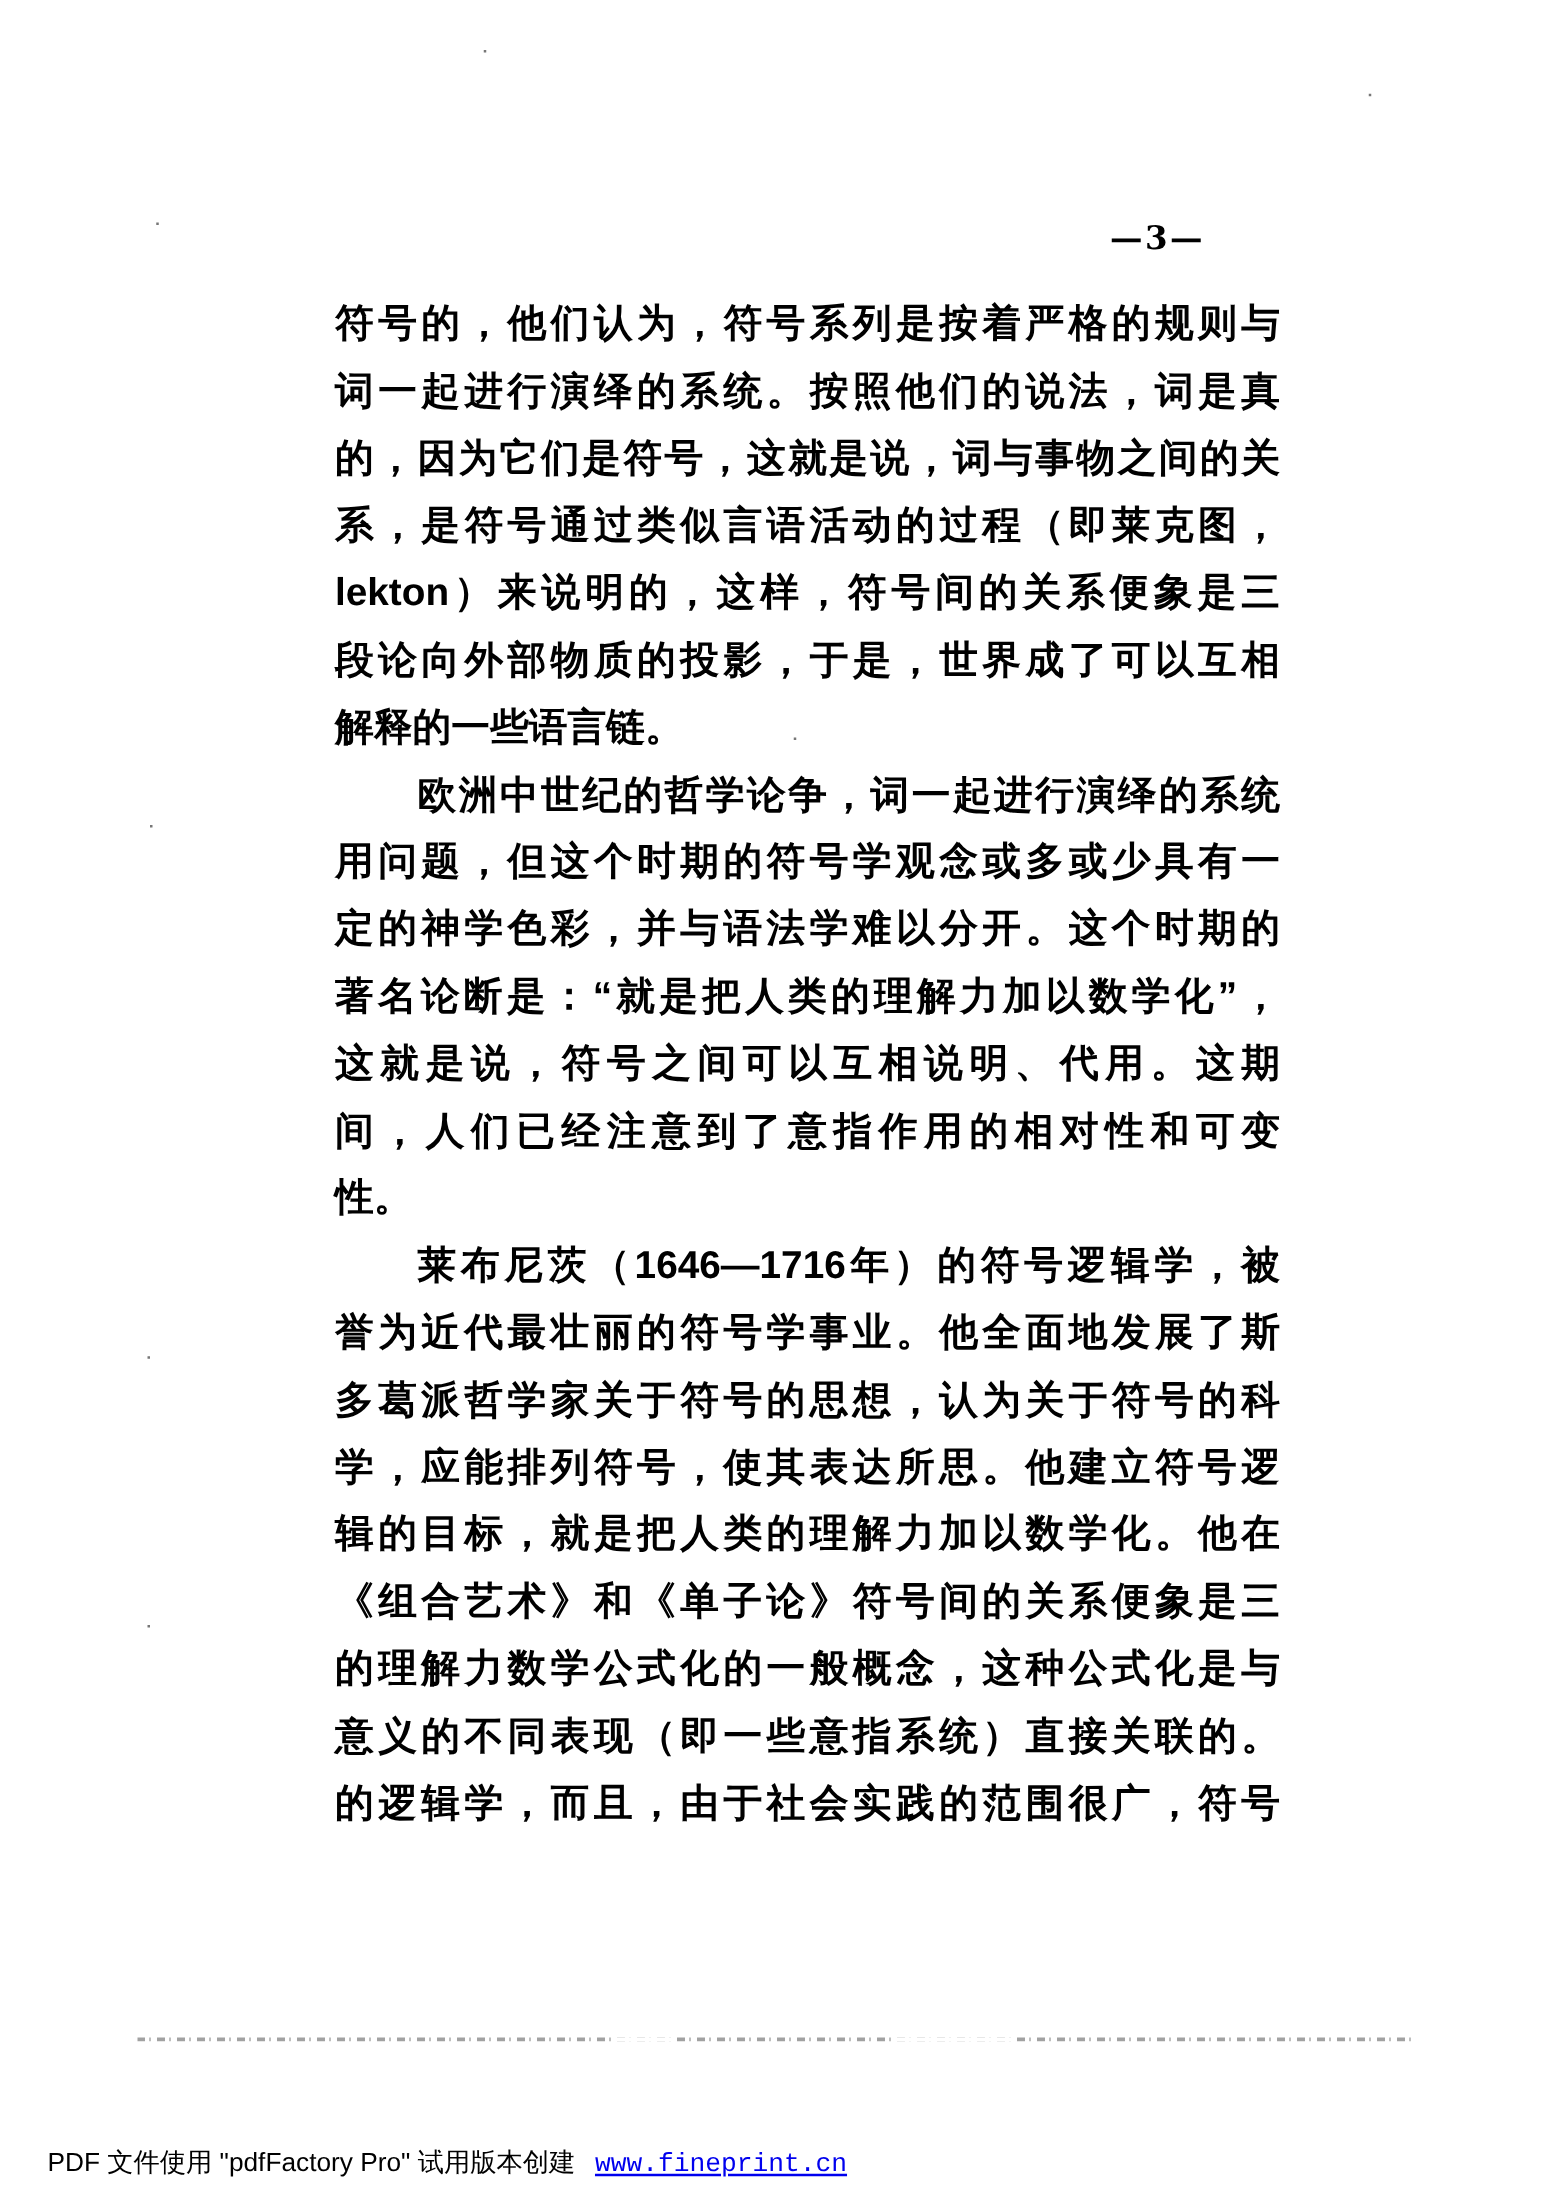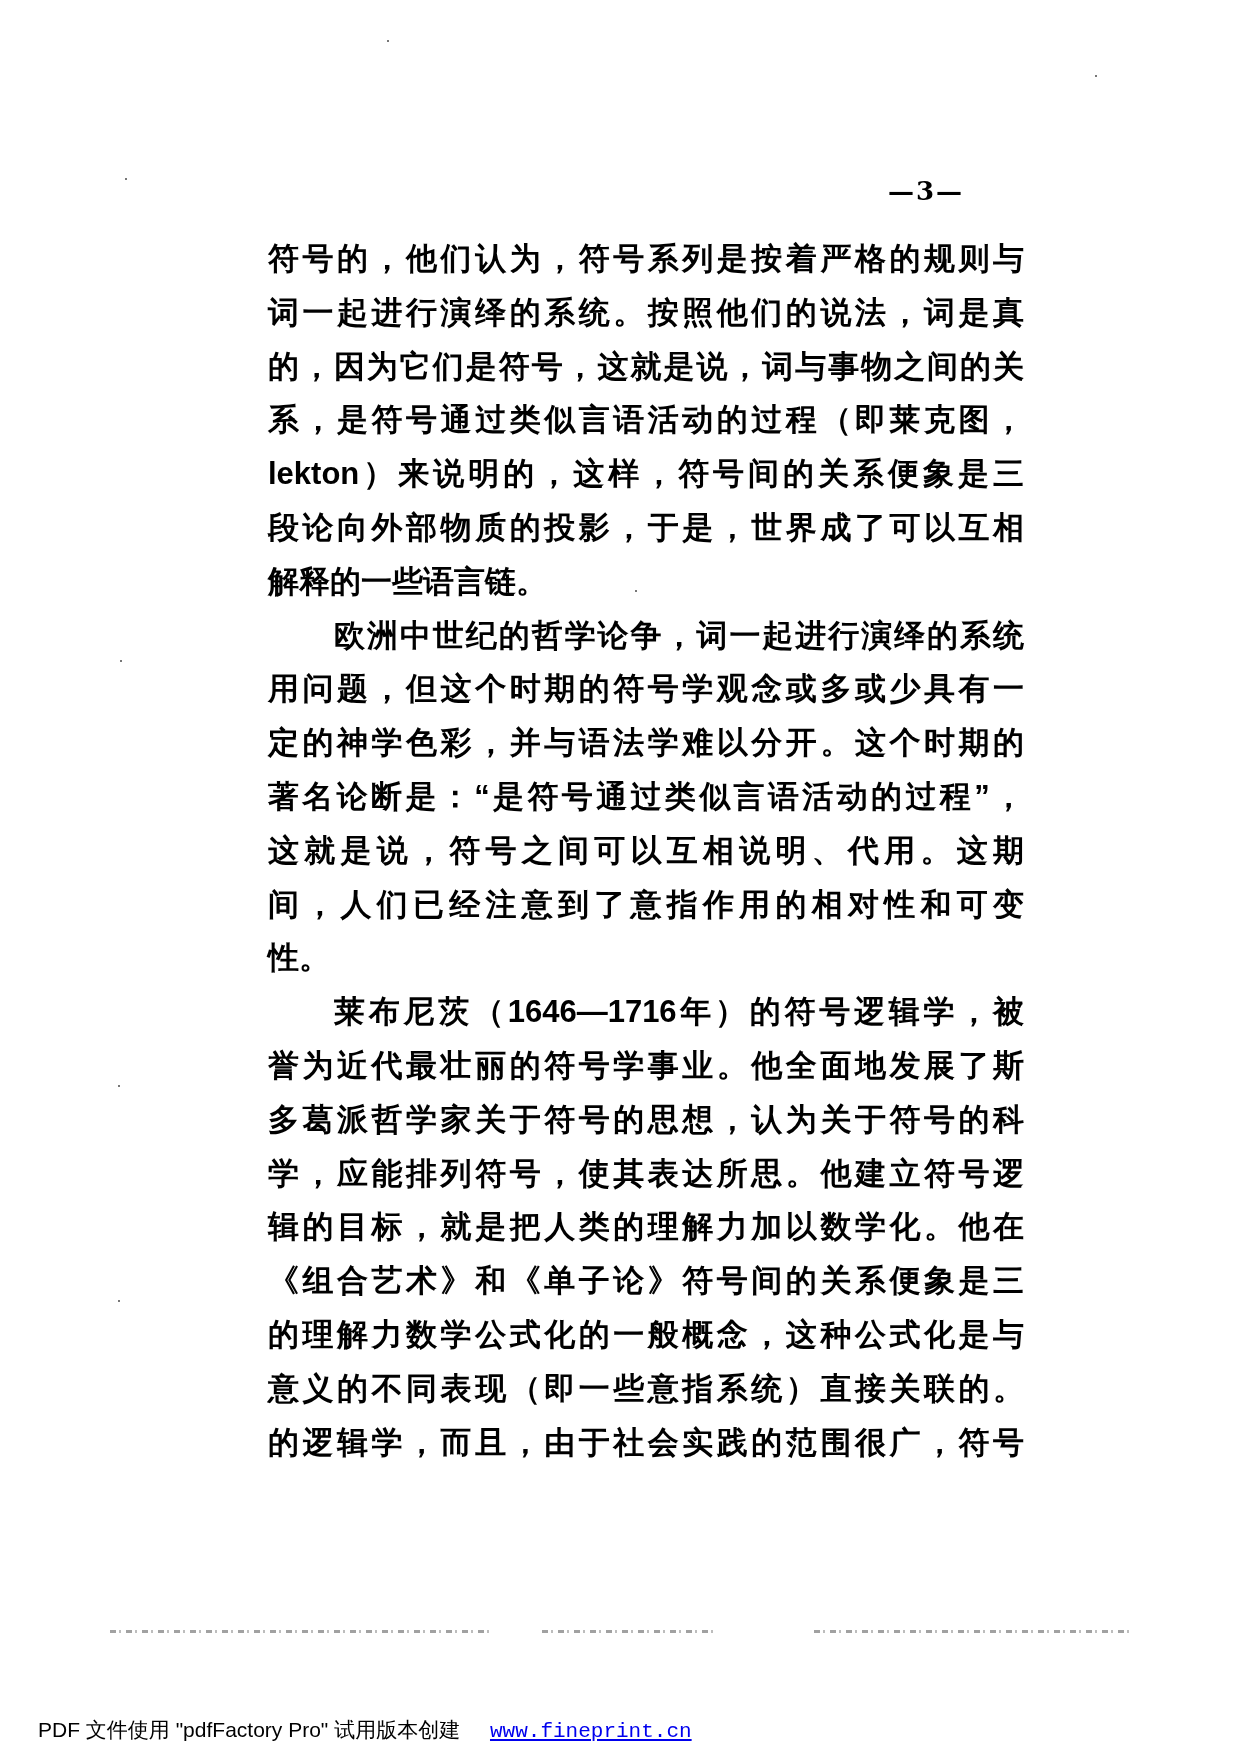--- a/index.html
+++ b/index.html
@@ -73,21 +73,21 @@
       top: 1716px;
       font-size: 21px;
       font-family: "Liberation Sans", sans-serif;
       white-space: nowrap;
       color: #000;
     }
     .footer .link {
       color: #0000ee;
       text-decoration: underline;
       font-family: "Liberation Mono", monospace;
-      margin-left: 24px;
+      margin-left: 10px;
     }
   </style>
 </head>
 <body>
 
 <div class="page-number">—3—</div>
 
 <div class="body-text">
 
   <div>
@@ -97,21 +97,21 @@
     <div class="line">系，是符号通过类似言语活动的过程（即莱克图，</div>
     <div class="line">lekton）来说明的，这样，符号间的关系便象是三</div>
     <div class="line">段论向外部物质的投影，于是，世界成了可以互相</div>
     <div class="line last">解释的一些语言链。</div>
   </div>
 
   <div>
     <div class="line indent">欧洲中世纪的哲学论争，词一起进行演绎的系统</div>
     <div class="line">用问题，但这个时期的符号学观念或多或少具有一</div>
     <div class="line">定的神学色彩，并与语法学难以分开。这个时期的</div>
-    <div class="line">著名论断是：“是符号通过类似言语活动的过程”，</div>
+    <div class="line">著名论断是：“就是把人类的理解力加以数学化”，</div>
     <div class="line">这就是说，符号之间可以互相说明、代用。这期</div>
     <div class="line">间，人们已经注意到了意指作用的相对性和可变</div>
     <div class="line last">性。</div>
   </div>
 
   <div>
     <div class="line indent">莱布尼茨（1646—1716年）的符号逻辑学，被</div>
     <div class="line">誉为近代最壮丽的符号学事业。他全面地发展了斯</div>
     <div class="line">多葛派哲学家关于符号的思想，认为关于符号的科</div>
     <div class="line">学，应能排列符号，使其表达所思。他建立符号逻</div>

